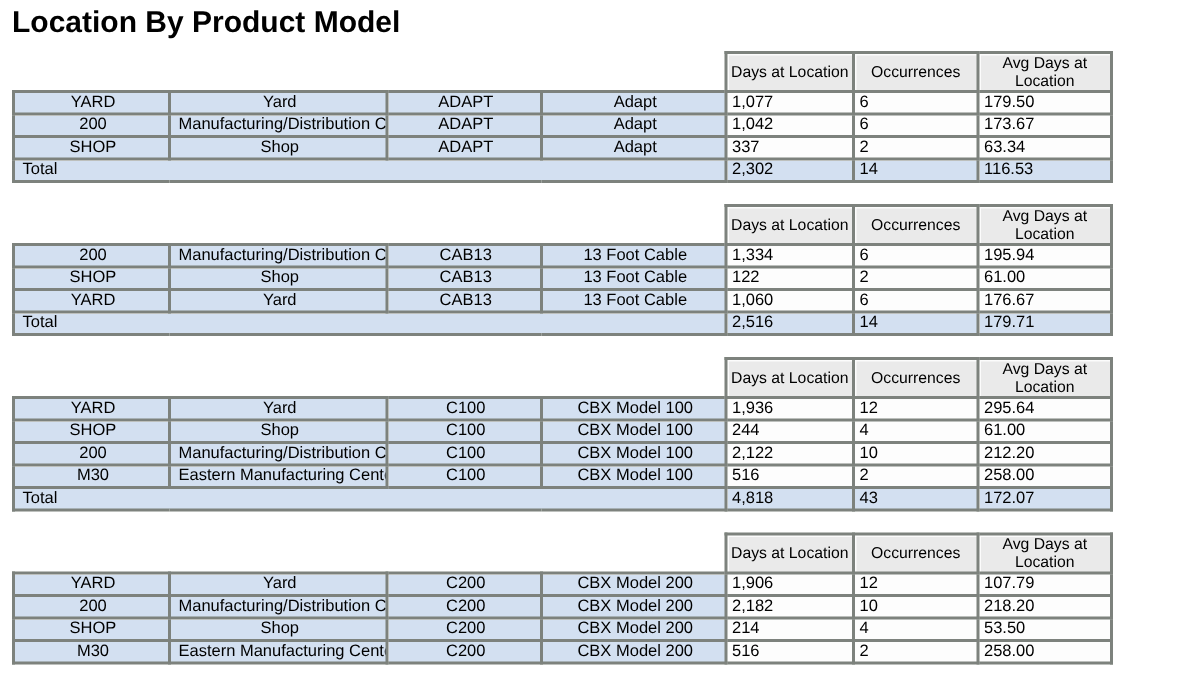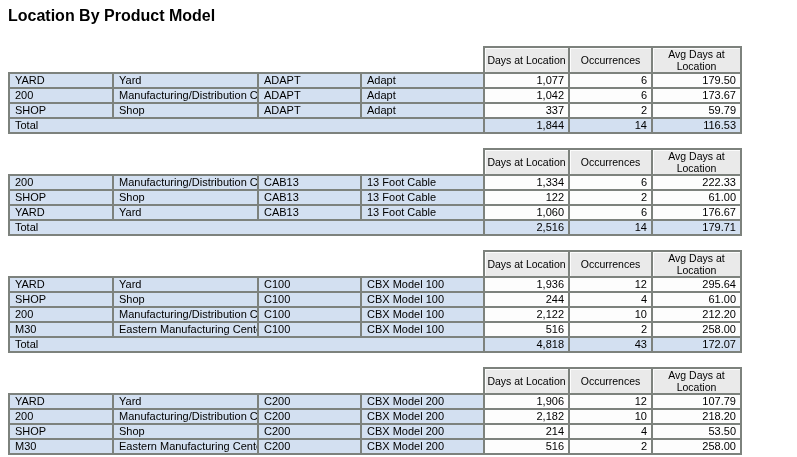--- a/index.html
+++ b/index.html
@@ -9,21 +9,21 @@
     --text-black:#000000;
   }
   *{box-sizing:border-box;}
   html,body{margin:0;padding:0;background:#ffffff;}
   .page{
     width:797px;height:457px;overflow:hidden;background:#ffffff;
     font-family:"Liberation Sans","DejaVu Sans",sans-serif;color:var(--text-black);
     position:relative;
   }
   .page-title{
-    font-size:16px;font-weight:bold;margin:6px 0 21px 8px;line-height:19px;
+    font-size:20px;font-weight:bold;margin:6px 0 9px 8px;line-height:19px;
   }
   .group{margin:0 0 14px 8px;}
   table.grid{
     border-collapse:collapse;table-layout:fixed;width:732px;
     font-size:11px;color:var(--text-black);
   }
   col.c1{width:104px} col.c2{width:145px} col.c3{width:103px} col.c4{width:123px}
   col.c5{width:85px}  col.c6{width:83px}  col.c7{width:89px}
   td,th{overflow:hidden;vertical-align:middle;}
   th.hcell{
@@ -33,22 +33,22 @@
     height:24px;line-height:12px;font-size:10.5px;
     padding:0 1px;white-space:normal;
     box-shadow:inset 1px 1px 0 rgba(255,255,255,.85);
   }
   td.spacer{border:none;background:transparent;}
   td.cell{
     border:2px solid var(--grid-border);
     background:var(--row-blue);
     height:13px;line-height:13px;padding:0 3px;white-space:nowrap;
   }
-  td.key{padding-left:5px;text-align:left;margin-left:23px;}
-  td.num{background:#fdfdfd;text-align:right;padding-right:4px;}
+  td.key{padding-left:5px;text-align:center;margin-left:23px;}
+  td.num{background:#fdfdfd;text-align:left;padding-right:4px;}
   td.total-num{background:var(--row-blue);}
   td.total-label{padding-left:5px;margin-top:17px;}
 </style>
 </head>
 <body>
 
 <div class="page">
   <h1 class="page-title">Location By Product Model</h1>
   <div id="groups">
   <div class="group">
@@ -89,25 +89,25 @@
               <td class="cell num">6</td>
               <td class="cell num">173.67</td>
             </tr>
             <tr>
               <td class="cell key">SHOP</td>
               <td class="cell key">Shop</td>
               <td class="cell key">ADAPT</td>
               <td class="cell key">Adapt</td>
               <td class="cell num">337</td>
               <td class="cell num">2</td>
-              <td class="cell num">59.79</td>
+              <td class="cell num">63.34</td>
             </tr>
             <tr>
               <td colspan="4" class="cell total-label">Total</td>
-              <td class="cell num total-num">1,844</td>
+              <td class="cell num total-num">2,302</td>
               <td class="cell num total-num">14</td>
               <td class="cell num total-num">116.53</td>
             </tr>
           </tbody>
     </table>
   </div>
 
   <div class="group">
     <table class="grid">
       <colgroup>
@@ -128,21 +128,21 @@
         </tr>
       </thead>
       <tbody>
             <tr>
               <td class="cell key">200</td>
               <td class="cell key">Manufacturing/Distribution CO</td>
               <td class="cell key">CAB13</td>
               <td class="cell key">13 Foot Cable</td>
               <td class="cell num">1,334</td>
               <td class="cell num">6</td>
-              <td class="cell num">222.33</td>
+              <td class="cell num">195.94</td>
             </tr>
             <tr>
               <td class="cell key">SHOP</td>
               <td class="cell key">Shop</td>
               <td class="cell key">CAB13</td>
               <td class="cell key">13 Foot Cable</td>
               <td class="cell num">122</td>
               <td class="cell num">2</td>
               <td class="cell num">61.00</td>
             </tr>

